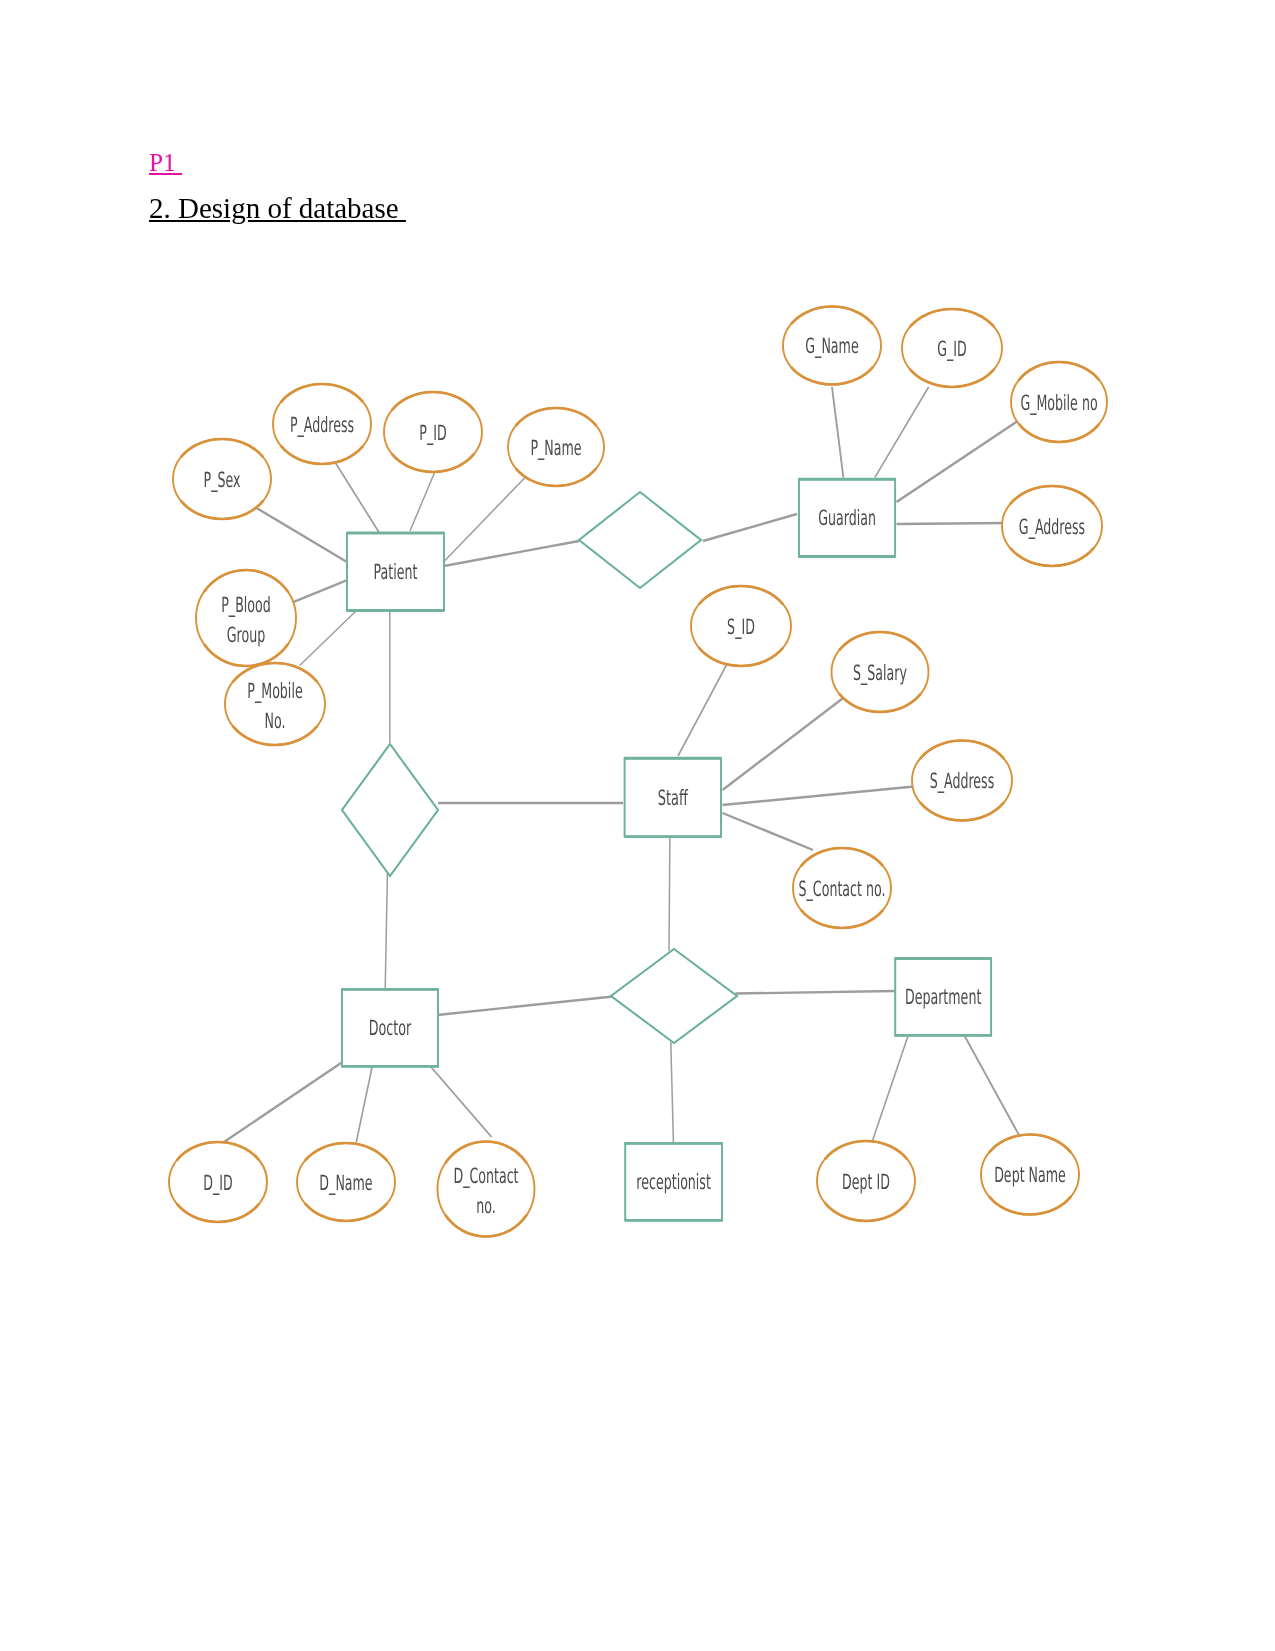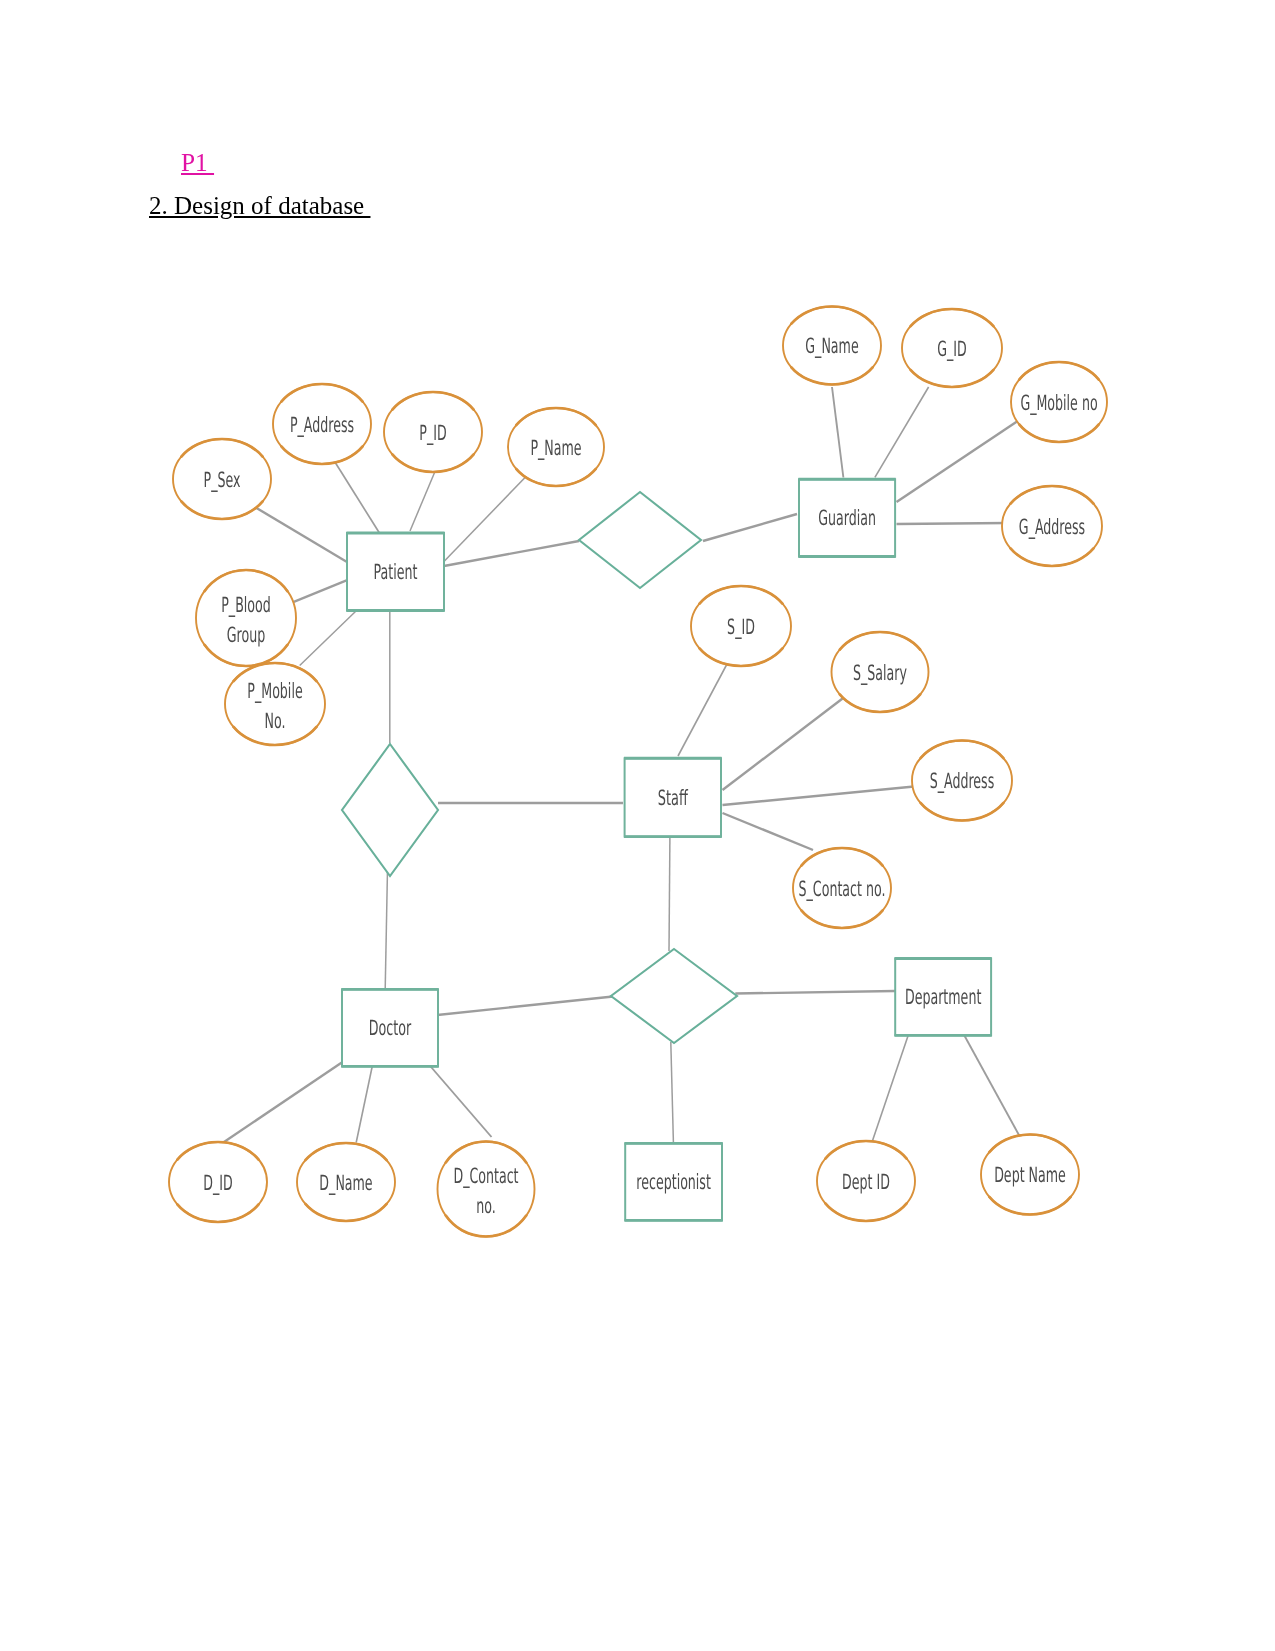--- a/index.html
+++ b/index.html
@@ -1,22 +1,22 @@
 <!DOCTYPE html>
 <html><head>
 <meta charset="utf-8">
 <title>ER Diagram</title>
 <style>
   html,body{margin:0;padding:0;background:#ffffff;}
   body{width:1275px;height:1651px;position:relative;overflow:hidden;
        font-family:"Liberation Serif",serif;}
   .page{position:absolute;left:0;top:0;width:1275px;height:1651px;background:#fff;}
   .heading{position:absolute;font-family:"Liberation Serif",serif;white-space:pre;transform:translateZ(0);}
-  #h-p1{left:149px;top:148px;font-size:25.3px;color:#e112a4;text-decoration:underline;margin-left:32px;}
-  #h-title{left:149px;top:191.5px;font-size:25px;color:#000;text-decoration:underline;}
+  #h-p1{left:149px;top:148px;font-size:25.3px;color:#e112a4;text-decoration:underline;}
+  #h-title{left:149px;top:191.5px;font-size:29px;color:#000;text-decoration:underline;}
   svg#er{position:absolute;left:0;top:0;width:1275px;height:1651px;transform:translateZ(0);}
   .ent rect{fill:#ffffff;stroke:#70b29c;stroke-width:2.0;}
   .ent-cap{stroke:#70b29c;stroke-width:2.9;}
   .rel polygon{fill:#ffffff;stroke:#68b09a;stroke-width:2.1;stroke-linejoin:miter;}
   .attr ellipse{fill:#ffffff;stroke:#d9913a;stroke-width:1.9;}
   .attr-cap{fill:none;stroke:#d9913a;stroke-width:2.7;stroke-linecap:round;}
   .edge{stroke:#9d9d9d;fill:none;}
   text{font-family:"DejaVu Sans",sans-serif;font-stretch:condensed;fill:#4a4a4a;-webkit-font-smoothing:antialiased;text-rendering:geometricPrecision;}
 </style>
 </head>

